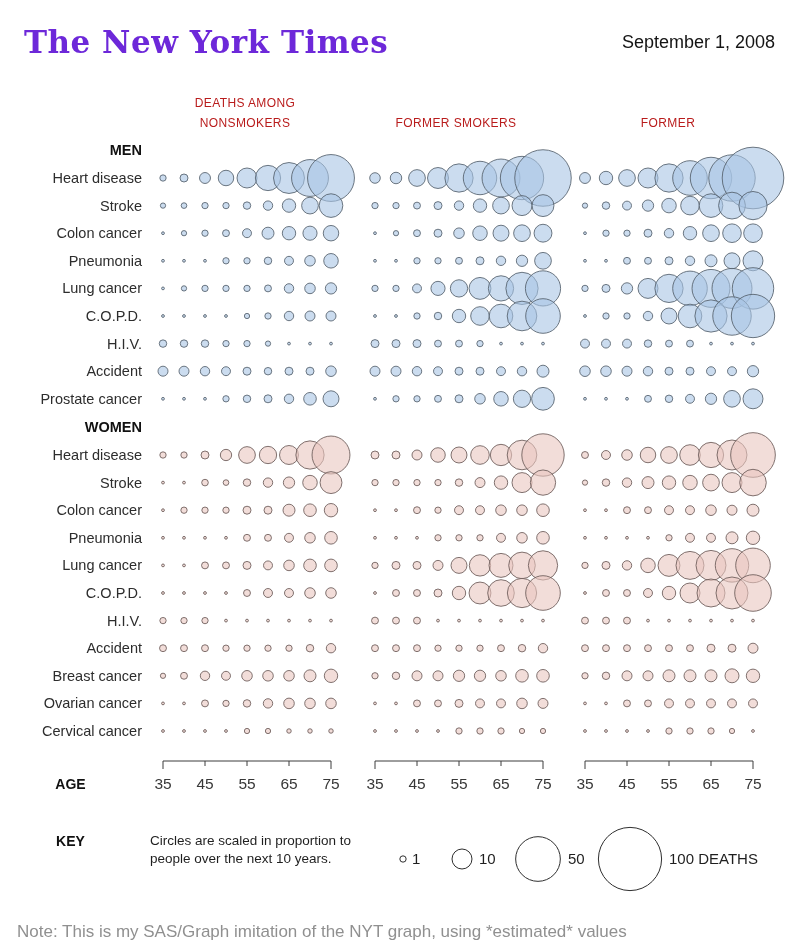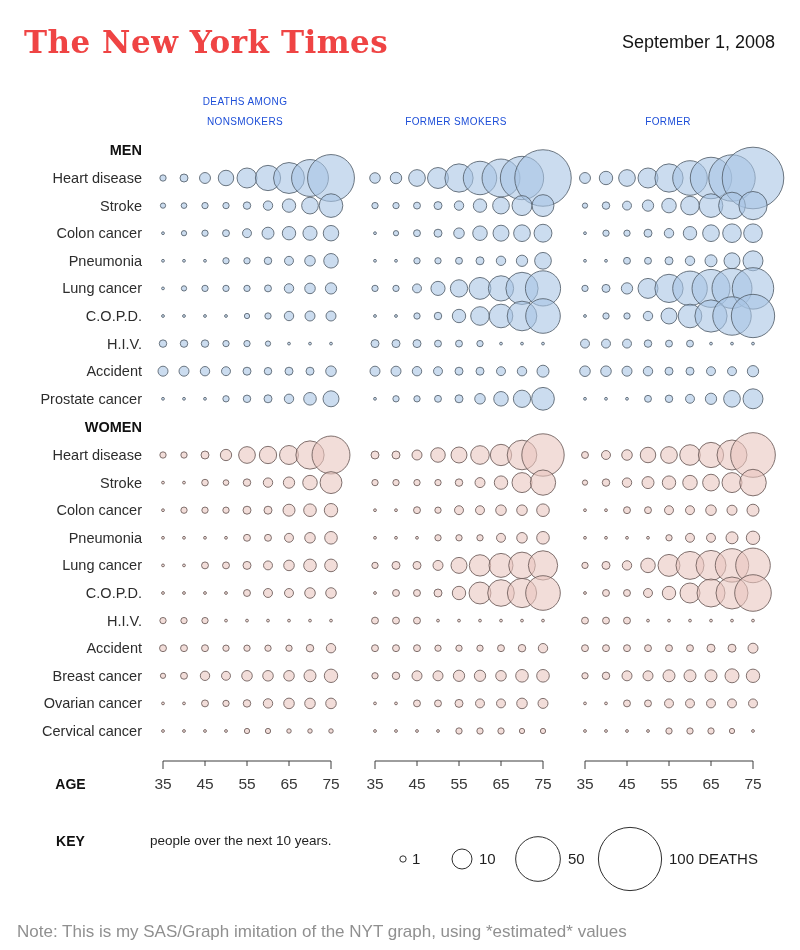--- a/index.html
+++ b/index.html
@@ -1,22 +1,22 @@
 <!DOCTYPE html>
 <html><head>
 <meta charset="utf-8">
 <style>
   html,body{margin:0;padding:0;background:#ffffff;}
   body{width:800px;height:950px;position:relative;overflow:hidden;
        font-family:"Liberation Sans",sans-serif;color:#222;}
   .abs{position:absolute;}
   .logo{left:24px;top:24px;font-family:"DejaVu Serif",serif;font-weight:bold;
-        font-size:31px;color:#ef4444;letter-spacing:0.5px;}
+        font-size:31px;color:#6d28d9;letter-spacing:0.5px;}
   .date{top:32px;right:25px;font-size:18px;color:#141414;}
-  .ptitle{font-size:10px;color:#1d4ed8;letter-spacing:0.4px;white-space:nowrap;
+  .ptitle{font-size:12px;color:#b91c1c;letter-spacing:0.4px;white-space:nowrap;
           transform:translateX(-50%);}
   .t1a{left:245px;top:96px;}
   .t1b{left:245px;top:116px;}
   .t2{left:456px;top:116px;}
   .t3{left:668px;top:116px;}
   .side-label{left:0;width:141px;text-align:center;font-weight:bold;font-size:14px;color:#111;}
   .age-label{top:776px;}
   .key-label{top:833px;}
   .key-text{left:150px;top:832px;font-size:13.5px;color:#1f1f1f;line-height:18.4px;}
   .note{left:17px;top:922px;font-size:17px;color:#909090;}
@@ -635,15 +635,16 @@
     <text x="479" y="864" fill="#1f1f1f" font-family="&quot;Liberation Sans&quot;,sans-serif" font-size="15">10</text>
     <circle cx="538" cy="859" r="22.34" fill="none" stroke="#2f2f2f" stroke-width="1"></circle>
     <text x="568" y="864" fill="#1f1f1f" font-family="&quot;Liberation Sans&quot;,sans-serif" font-size="15">50</text>
     <circle cx="630" cy="859" r="31.60" fill="none" stroke="#2f2f2f" stroke-width="1"></circle>
     <text x="669" y="864" fill="#1f1f1f" font-family="&quot;Liberation Sans&quot;,sans-serif" font-size="15">100 DEATHS</text>
   </svg>
 
 <div class="abs side-label age-label">AGE</div>
 <div class="abs side-label key-label">KEY</div>
 <div class="abs key-text">
+  <div>Circles are scaled in proportion to</div>
   <div>people over the next 10 years.</div>
 </div>
 <div class="abs note">Note: This is my SAS/Graph imitation of the NYT graph, using *estimated* values</div>
 
 </body></html>

